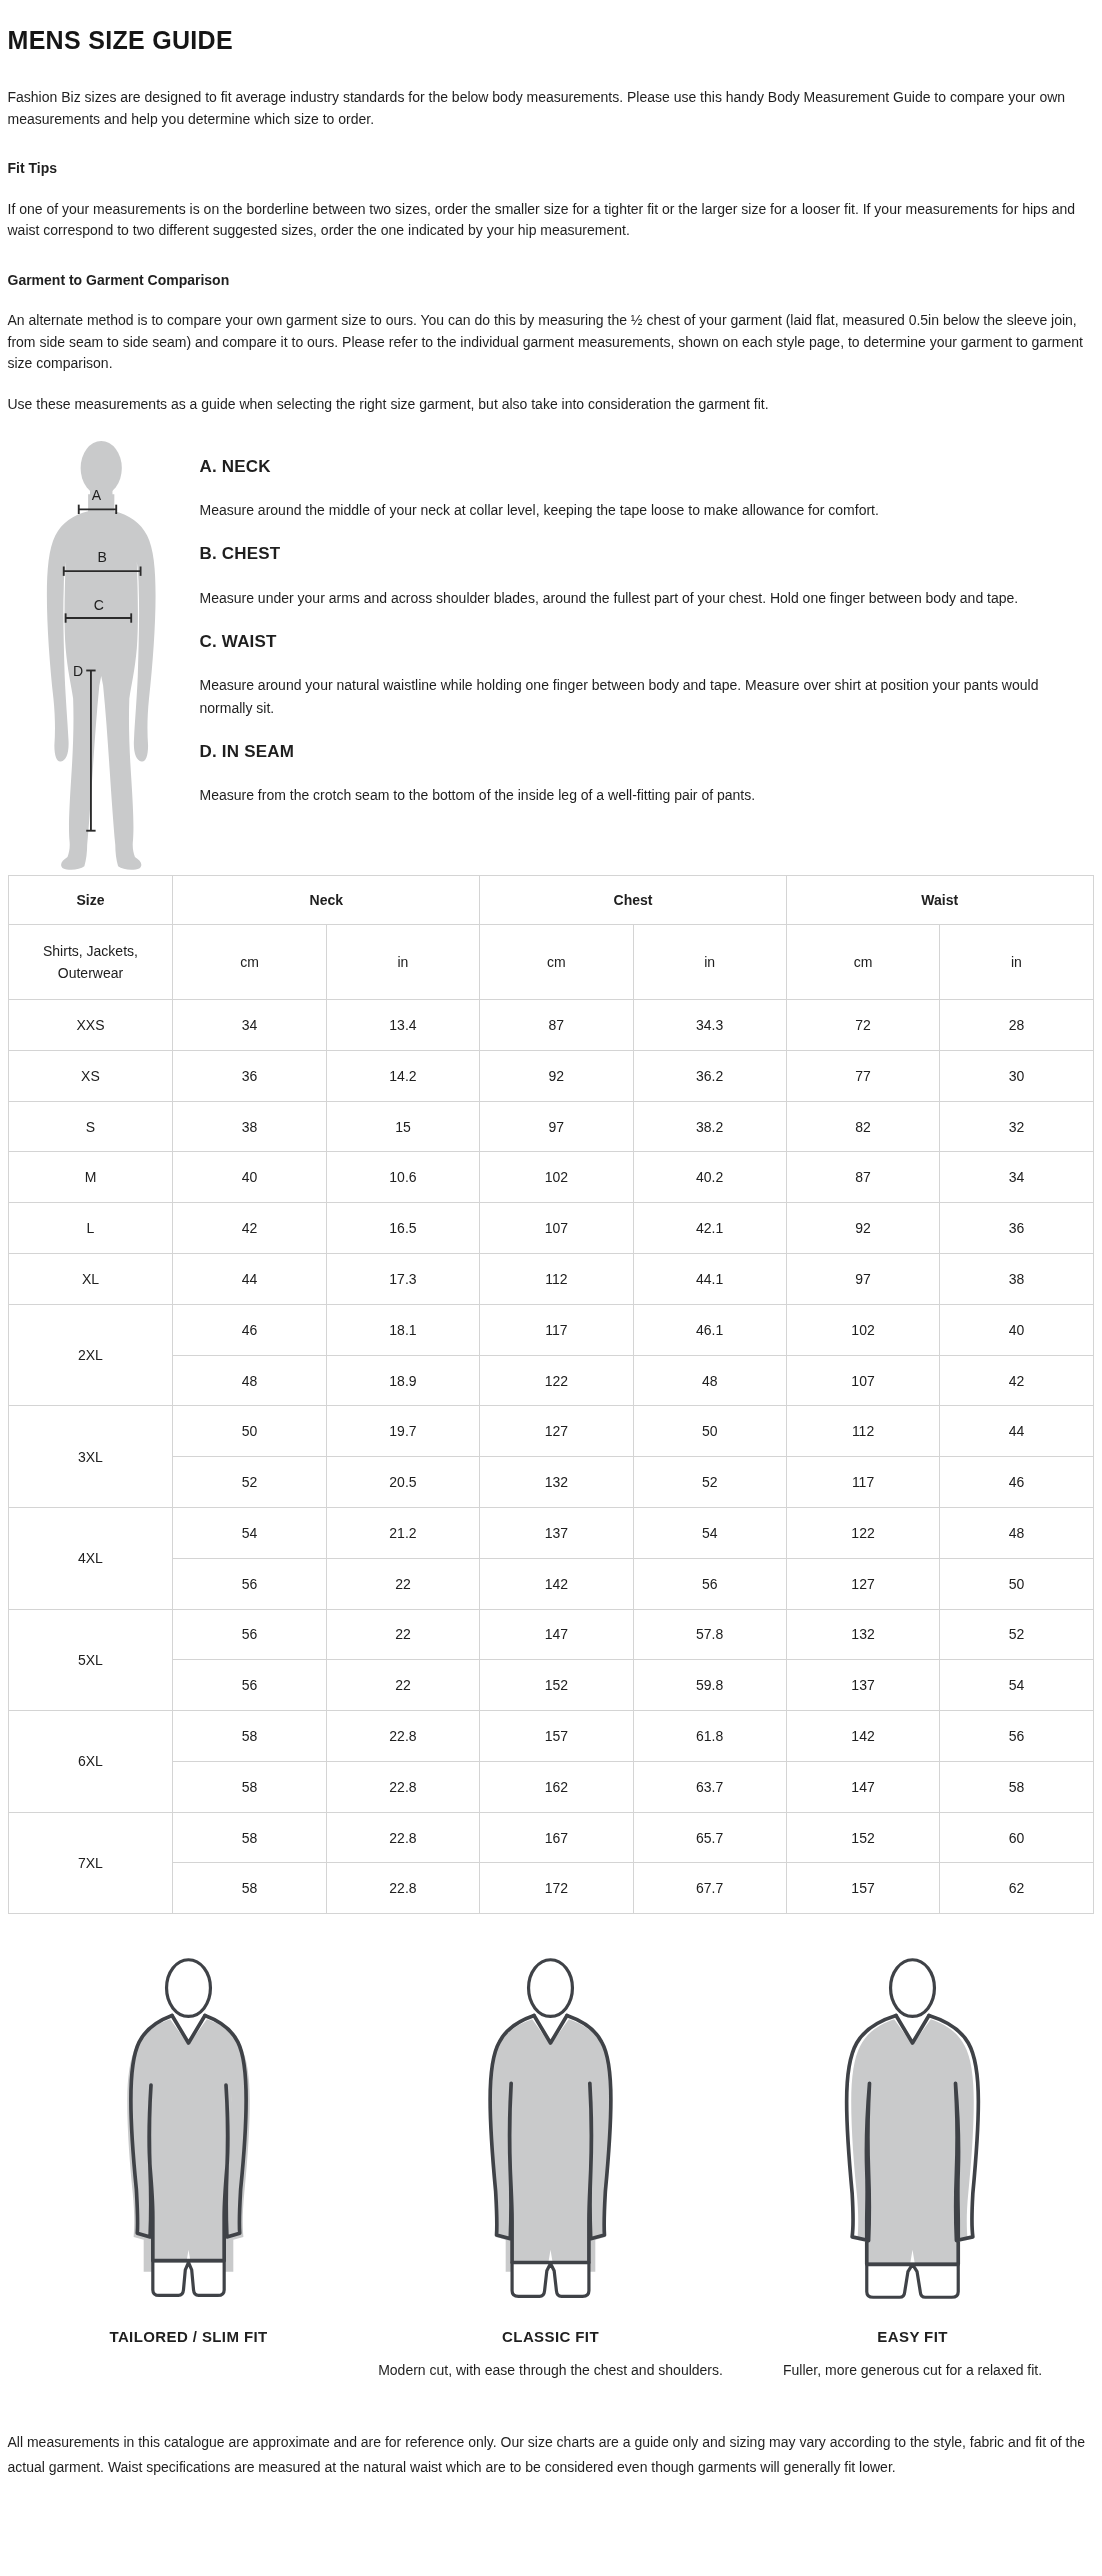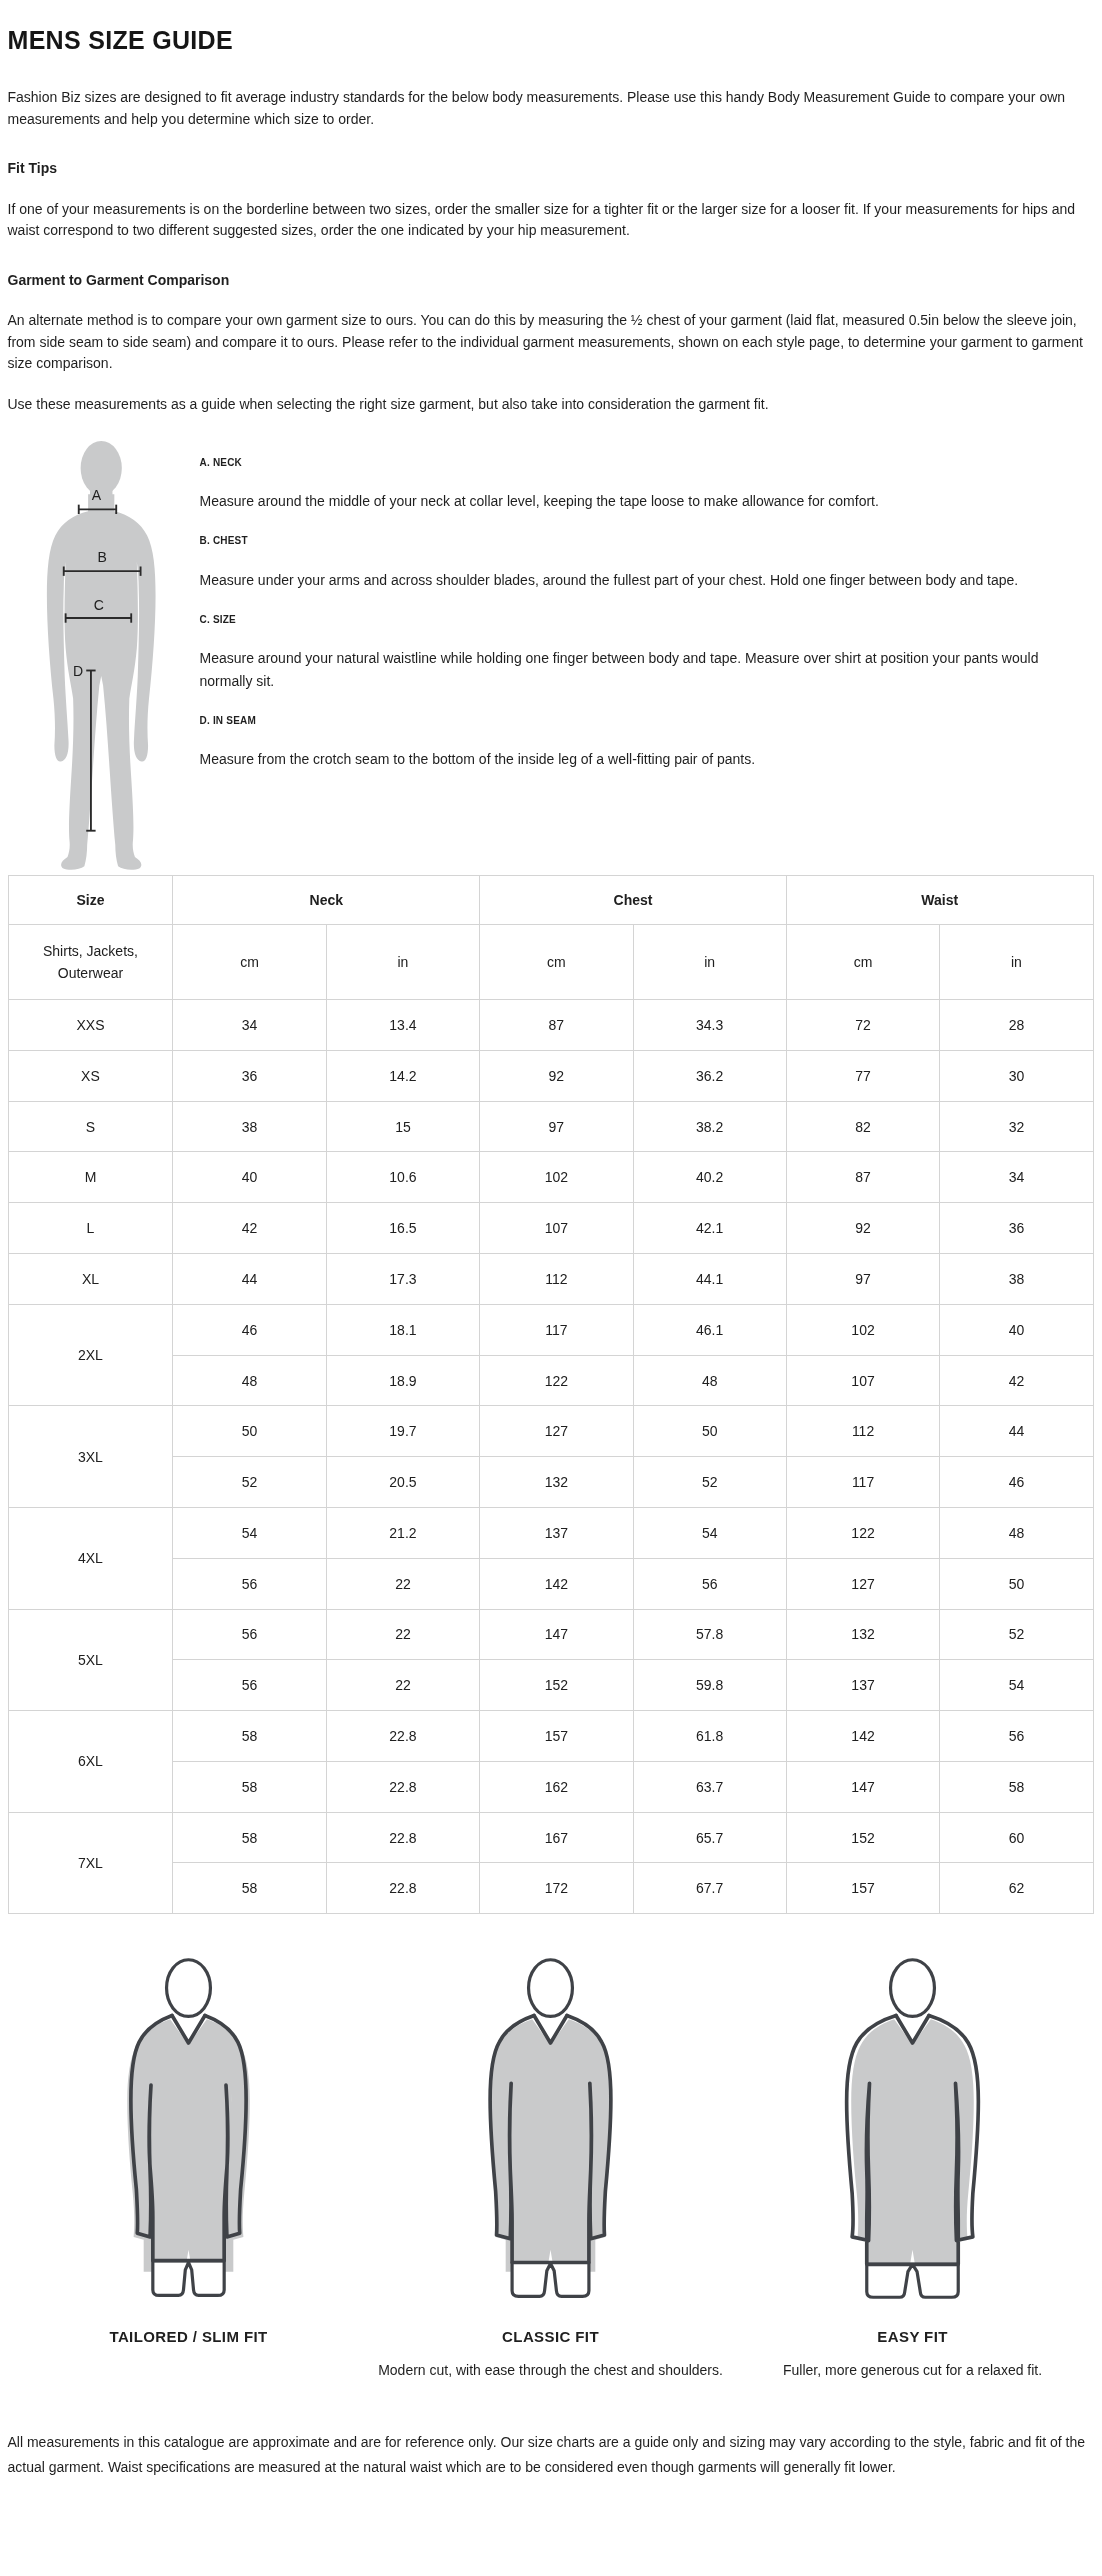--- a/index.html
+++ b/index.html
@@ -7,21 +7,21 @@
   .page{width:1103px;box-sizing:border-box;padding:13px 9.4px 28px 7.5px;}
   h1.page-title{font-size:25px;font-weight:700;letter-spacing:0.3px;margin:13px 0 32px 0;color:#161616;}
   p.para{font-size:14px;line-height:21.5px;margin:0 0 22.5px 0;max-width:1082px;}
   h3.section-heading{font-size:14px;font-weight:700;margin:30px 0 22.5px 0;}
   p.para.tight{margin-bottom:19.7px;}
 
   
   .measure-section{display:flex;margin-top:24px;height:433px;}
   .measure-figure{width:192px;flex:0 0 192px;padding-left:22.5px;box-sizing:border-box;}
   .measure-texts{flex:1;padding-top:17px;}
-  .measure-item h4{font-size:10px;font-weight:700;margin:0 0 22.5px 0;letter-spacing:0.2px;}
+  .measure-item h4{font-size:17px;font-weight:700;margin:0 0 22.5px 0;letter-spacing:0.2px;}
   .measure-item p{font-size:14px;line-height:22.5px;margin:0 0 22.5px 0;max-width:885px;}
 
   
   table.size-table{width:100%;border-collapse:collapse;table-layout:fixed;margin-top:1.9px;}
   table.size-table th,table.size-table td{
     border:1.9px solid #d4d4d4;text-align:center;vertical-align:middle;
     font-size:14px;color:#202020;font-weight:400;padding:1.9px 15px;}
   table.size-table tr.group-row th{height:45px;font-weight:700;}
   table.size-table tr.unit-row th{height:70px;line-height:22.5px;}
   table.size-table tbody td{height:46px;}
@@ -83,21 +83,21 @@
     <div class="measure-texts">
       <div class="measure-item">
         <h4>A. NECK</h4>
         <p>Measure around the middle of your neck at collar level, keeping the tape loose to make allowance for comfort.</p>
       </div>
       <div class="measure-item">
         <h4>B. CHEST</h4>
         <p>Measure under your arms and across shoulder blades, around the fullest part of your chest. Hold one finger between body and tape.</p>
       </div>
       <div class="measure-item">
-        <h4>C. SIZE</h4>
+        <h4>C. WAIST</h4>
         <p>Measure around your natural waistline while holding one finger between body and tape. Measure over shirt at position your pants would normally sit.</p>
       </div>
       <div class="measure-item">
         <h4>D. IN SEAM</h4>
         <p>Measure from the crotch seam to the bottom of the inside leg of a well-fitting pair of pants.</p>
       </div>
     </div>
   </div>
 
   <table class="size-table" id="size-table">

